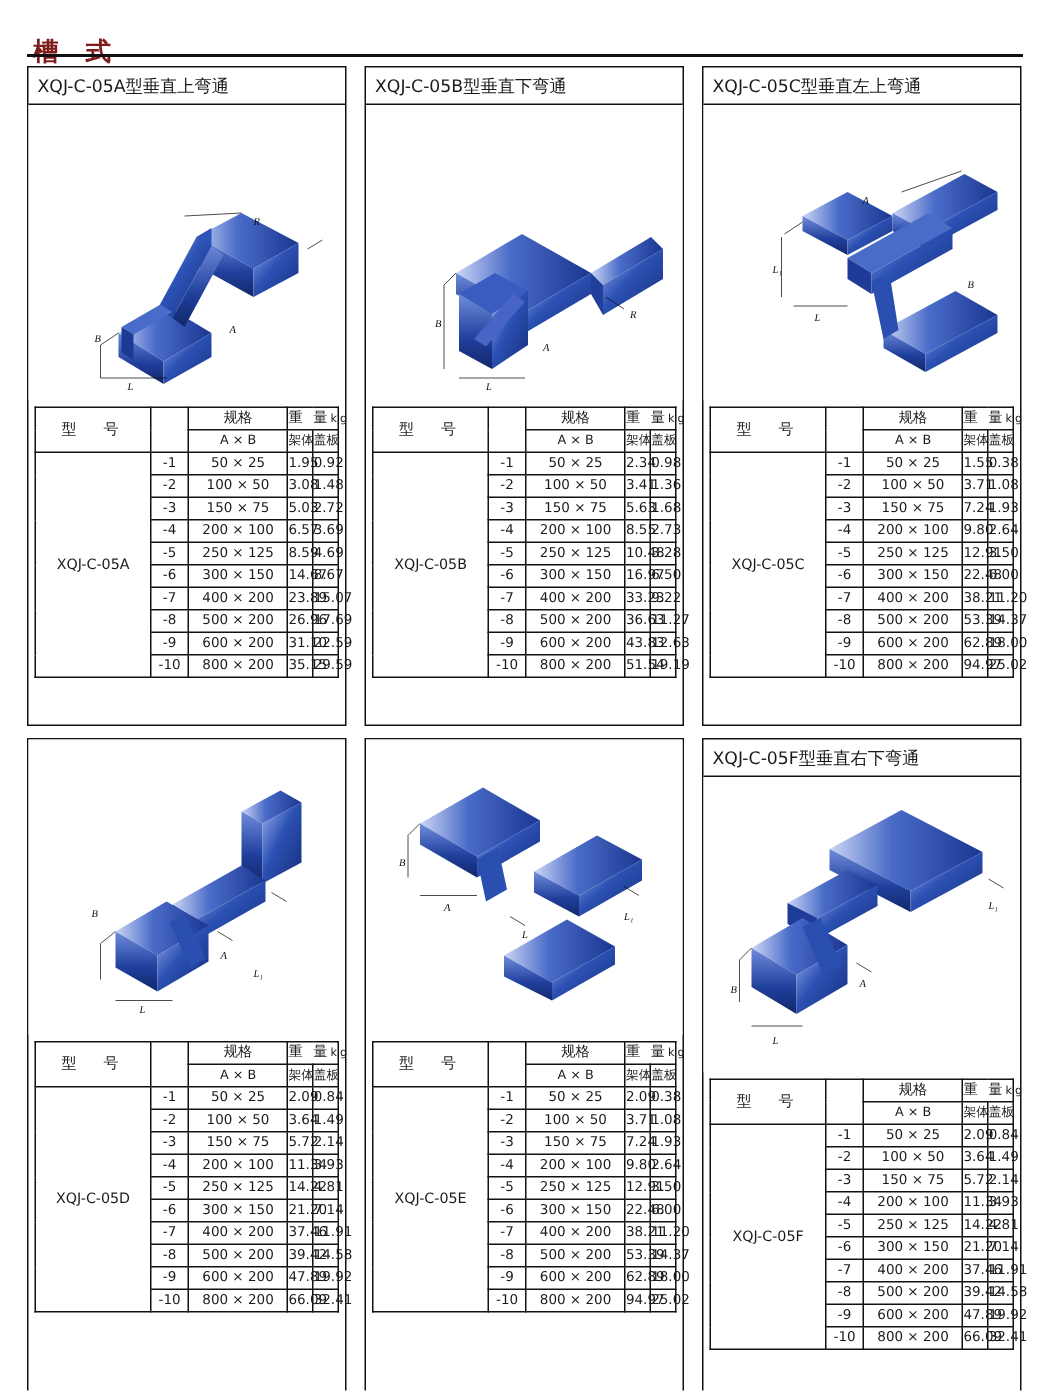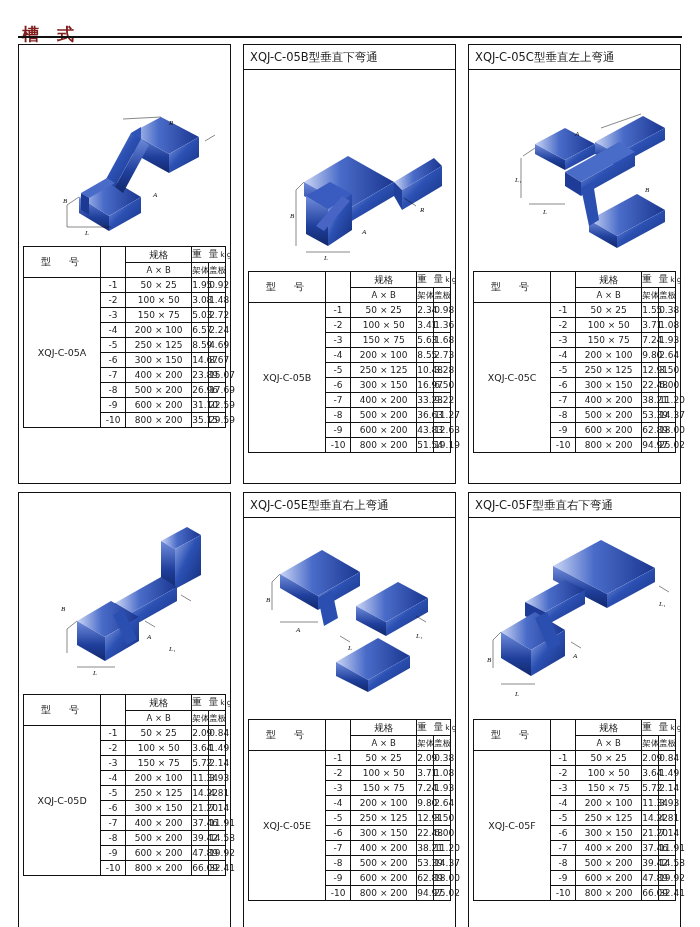--- a/index.html
+++ b/index.html
@@ -88,20 +88,21 @@
 </style>
 </head>
 <body>
 
 <div class="page-title">槽 式</div>
 <div class="title-rule"></div>
 
 <div class="grid">
 
   <div class="card">
+    <div class="card-head">XQJ-C-05A型垂直上弯通</div>
     <div class="figure">
       <svg width="211" height="197" viewBox="0 0 211 197">
         <defs>
           <linearGradient id="g1" x1="0" y1="0" x2="1" y2="1">
             <stop offset="0%" stop-color="#8fa6e6"></stop>
               <stop offset="45%" stop-color="#2c51b4"></stop>
               <stop offset="100%" stop-color="#16317f"></stop>
           </linearGradient>
           <linearGradient id="g1b" x1="0" y1="0" x2="0" y2="1">
             <stop offset="0%" stop-color="#6b88d8"></stop>
@@ -172,21 +173,21 @@
         <tr>
               <td>-3</td>
               <td class="ab">150 × 75</td>
               <td>5.03</td>
               <td>2.72</td>
             </tr>
         <tr>
               <td>-4</td>
               <td class="ab">200 × 100</td>
               <td>6.57</td>
-              <td>2.24</td>
+              <td>3.69</td>
             </tr>
         <tr>
               <td>-5</td>
               <td class="ab">250 × 125</td>
               <td>8.59</td>
               <td>4.69</td>
             </tr>
         <tr>
               <td>-6</td>
               <td class="ab">300 × 150</td>
@@ -601,21 +602,20 @@
               <td class="ab">800 × 200</td>
               <td>66.09</td>
               <td>32.41</td>
             </tr>
       </tbody>
         </table>
     </div>
   </div>
 
   <div class="card">
-    <div class="card-head">XQJ-C-05E型垂直右上弯通</div>
     <div class="figure">
       <svg width="211" height="197" viewBox="0 0 211 197">
         <defs>
           <linearGradient id="g5" x1="0" y1="0" x2="1" y2="1">
             <stop offset="0%" stop-color="#9db2ea"></stop>
               <stop offset="45%" stop-color="#2c51b4"></stop>
               <stop offset="100%" stop-color="#142d79"></stop>
           </linearGradient>
           <linearGradient id="g5b" x1="0" y1="0" x2="0" y2="1">
             <stop offset="0%" stop-color="#708cdb"></stop>

